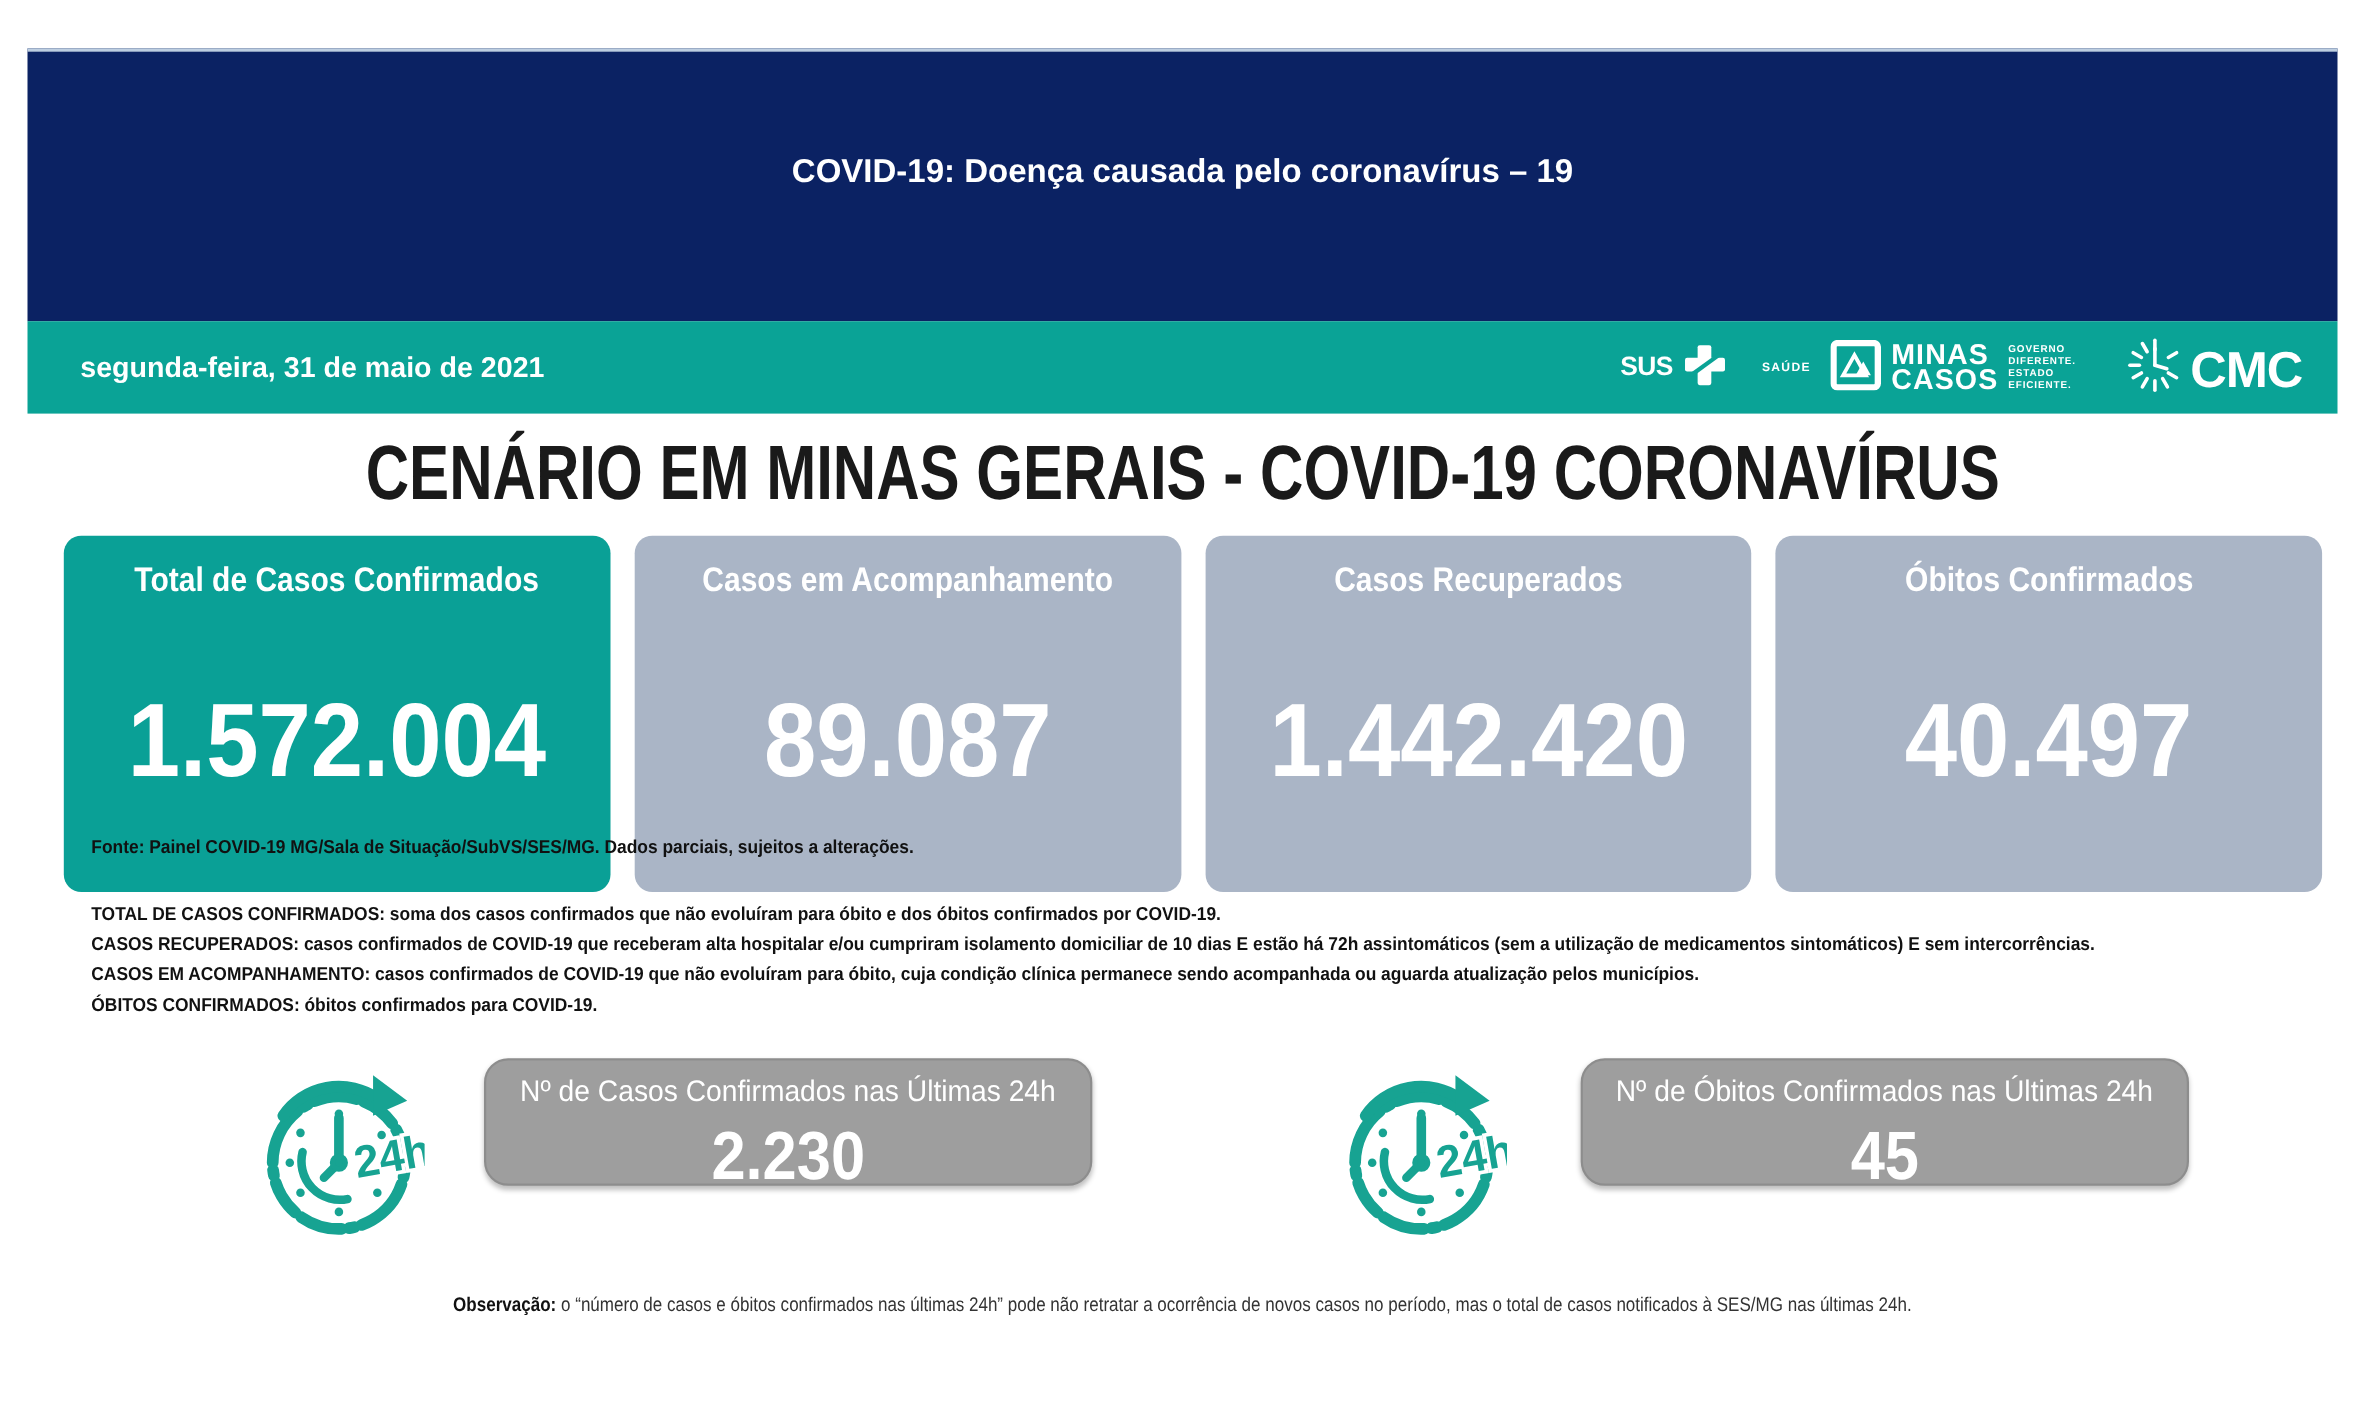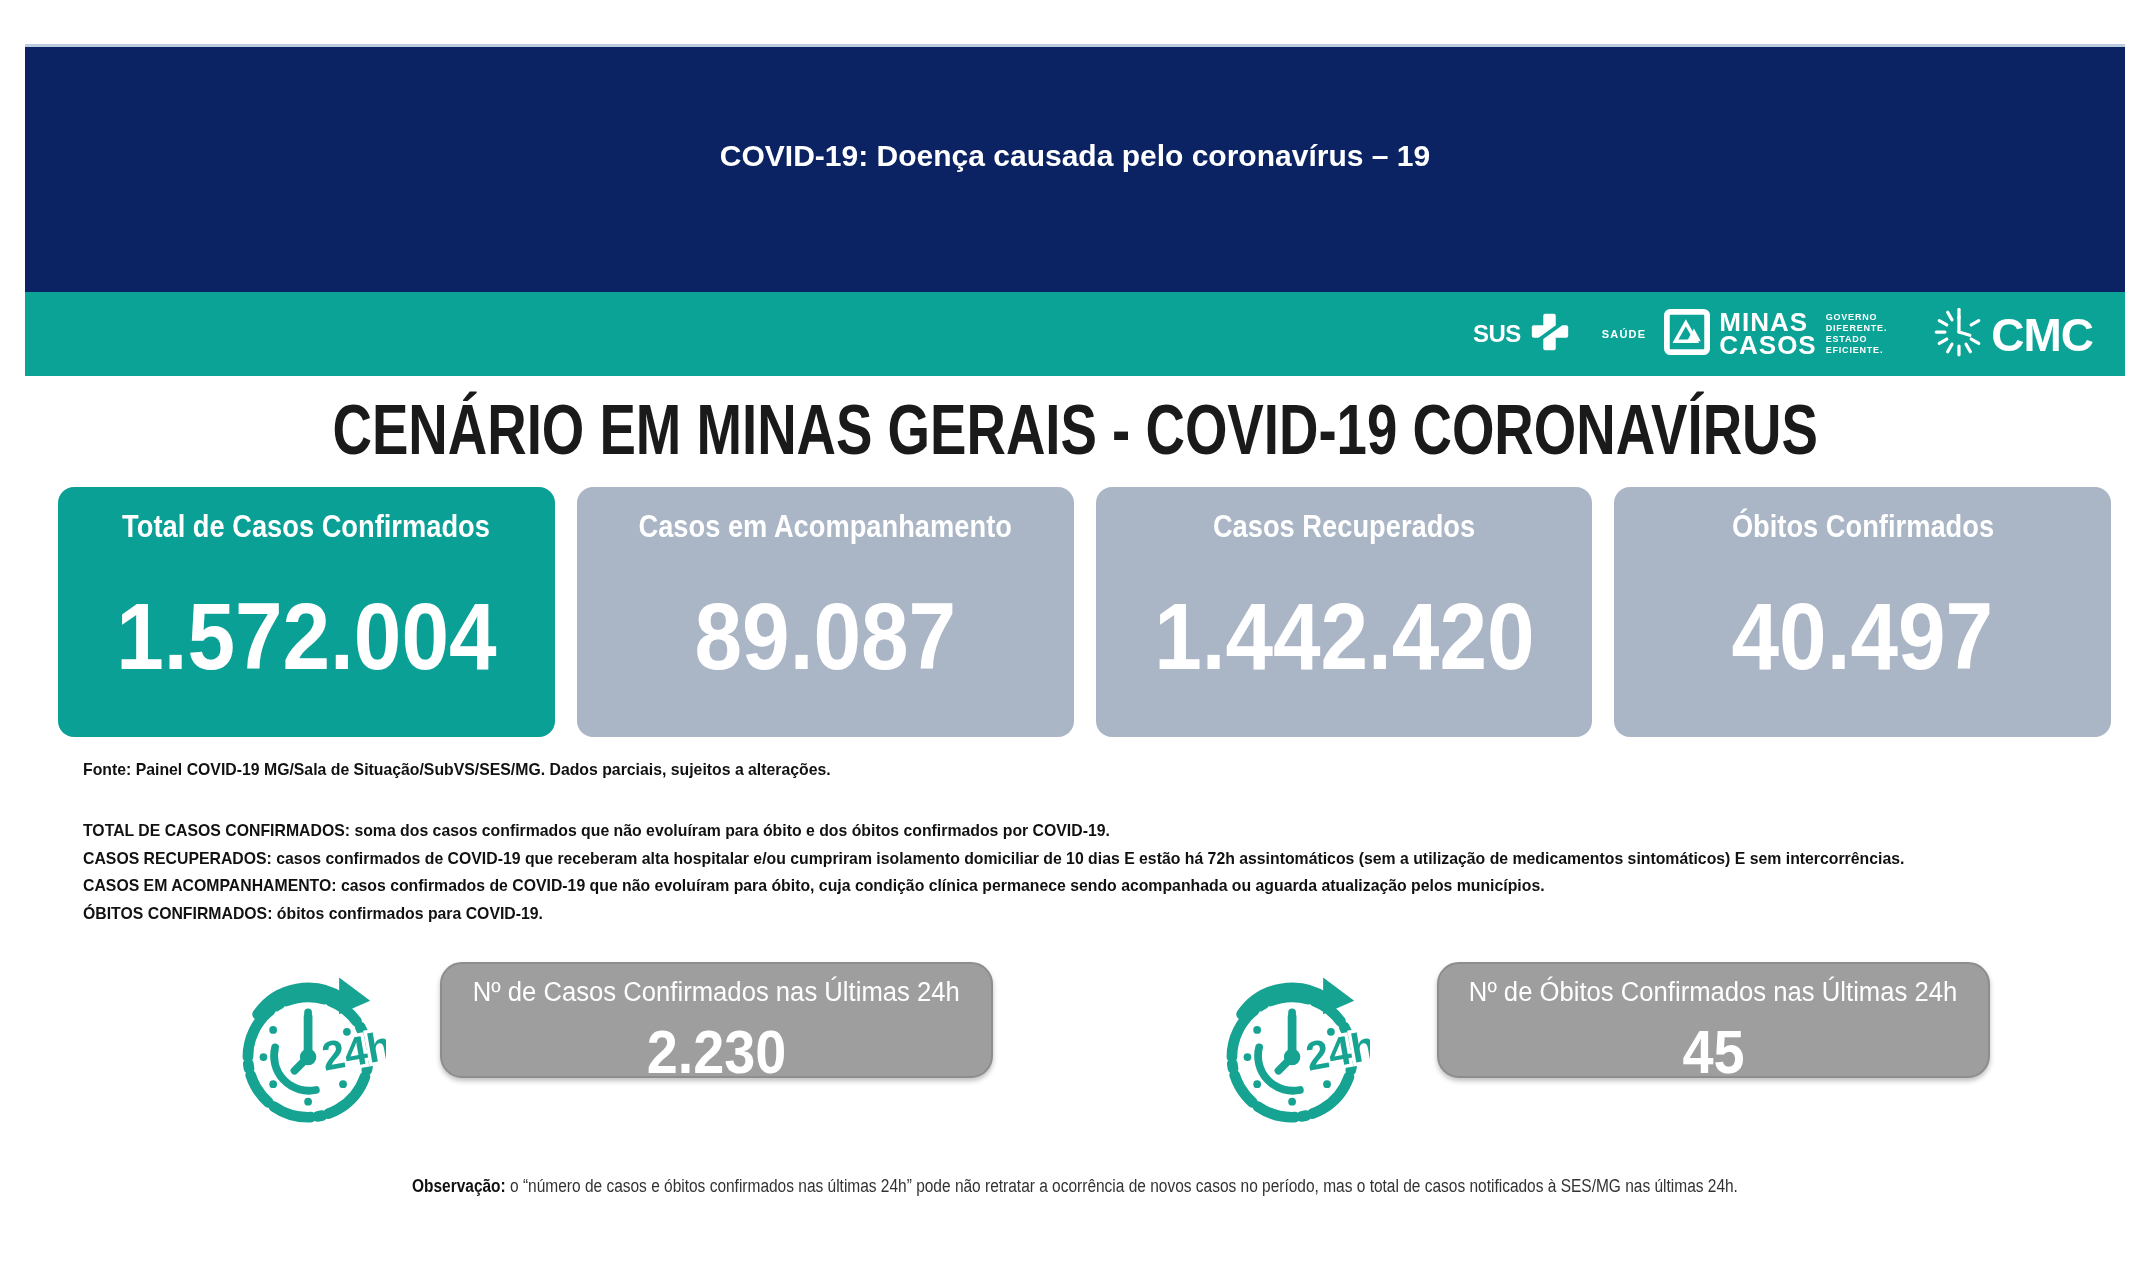--- a/index.html
+++ b/index.html
@@ -39,21 +39,21 @@
   .cmc-group { display:flex; align-items:flex-end; margin-left:46px; gap:6px; }
   .cmc-text { color:#fff; font-size:46px; font-weight:bold; letter-spacing:-1px; }
 
   
   .section-title {
     position:absolute; top:392px; left:0; width:2150px; text-align:center;
     font-size:70px; font-weight:bold; color:#1a1a1a; line-height:76px;
   }
 
   
-  .cards { position:absolute; left:58px; top:487px; width:2053px; height:250px; display:flex; gap:22px; }
+  .cards { position:absolute; left:58px; top:487px; width:2053px; height:324px; display:flex; gap:22px; }
   .card {
     flex:1; border-radius:16px; display:flex; flex-direction:column; align-items:center;
     color:#fff; box-sizing:border-box;
   }
   .card.teal { background:#0AA096; }
   .card.gray { background:#AAB5C6; }
   .card-label { margin-top:22px; font-size:31px; font-weight:bold; }
   .card-value {
     flex:1; display:flex; align-items:center; justify-content:center;
     font-size:95px; font-weight:bold; padding-bottom:10px;
@@ -87,20 +87,21 @@
   .obs-label { font-weight:bold; color:#111; }
 </style>
 </head>
 <body>
 
 <div class="header">
   <div class="header-subtitle">COVID-19: Doença causada pelo coronavírus – 19</div>
 </div>
 
 <div class="datebar">
+  <div class="datebar-date">segunda-feira, 31 de maio de 2021</div>
   <div class="logos">
 
     <div class="sus-group">
       <span class="sus-text">SUS</span>
       <span>
         <svg width="44" height="42" viewBox="0 0 46 42">
           <g fill="#fff">
             <rect x="16" y="2" width="13" height="38" rx="2"></rect>
             <rect x="4" y="14" width="38" height="13" rx="2"></rect>
           </g>

